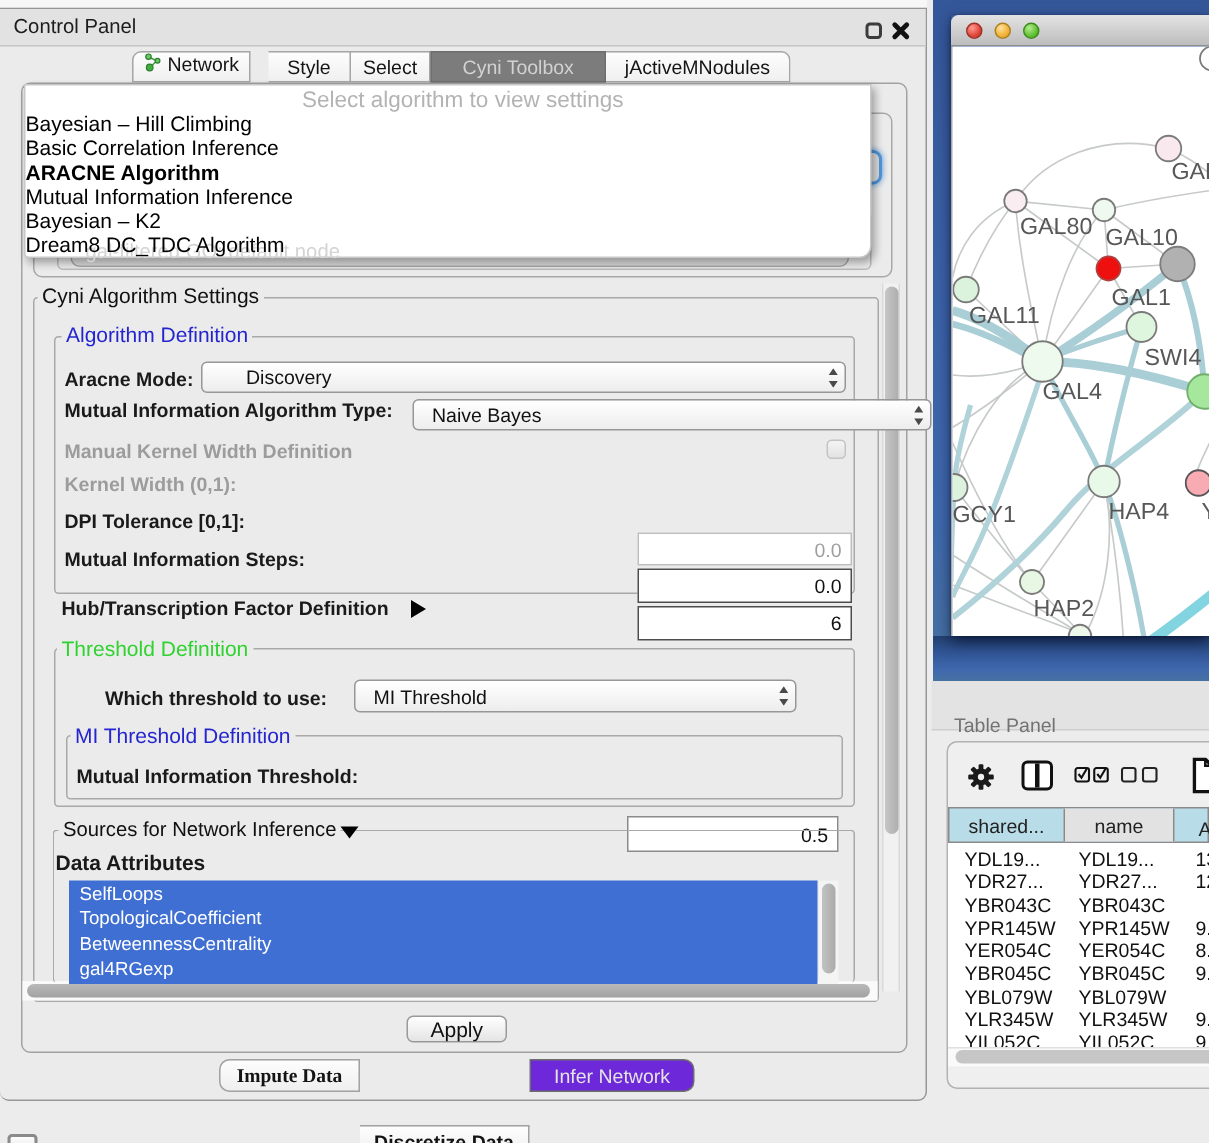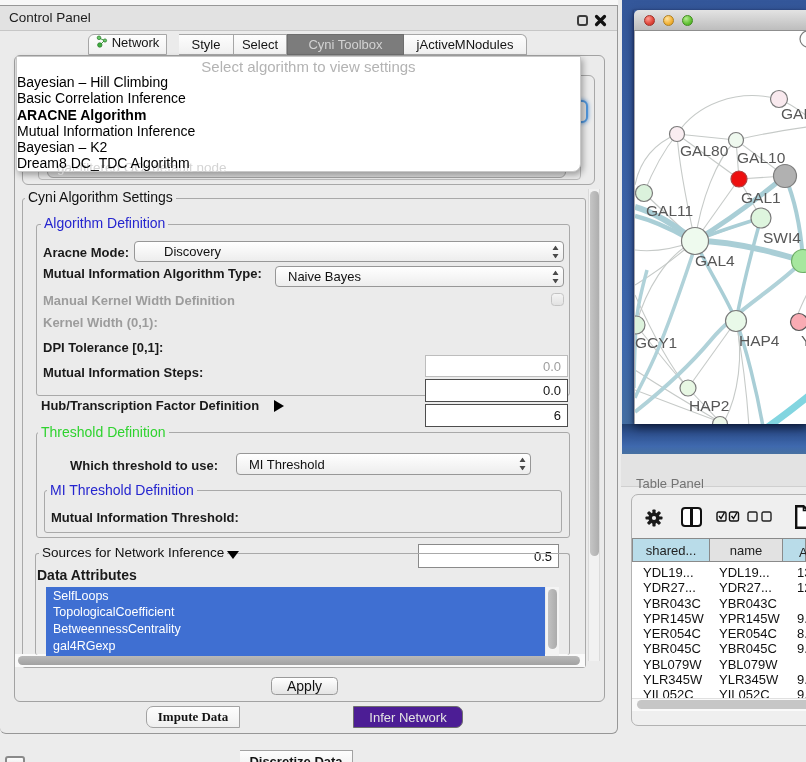--- a/index.html
+++ b/index.html
@@ -185,21 +185,21 @@
   background:linear-gradient(#b9b9b9,#a2a2a2);"></div>
 
 <div class="fs" style="left:36px; top:224px; width:534px; height:172px;"></div>
 <div class="fslbl" style="left:41px; top:215px; color:#2525cf;">Algorithm Definition</div>
 <div class="lbl abs" style="left:43px; top:245px;">Aracne Mode:</div>
 <div class="combo" style="left:134px; top:241px; width:430px; height:21px; padding-left:29px;">Discovery
   <svg class="carr" viewBox="0 0 7 13">
       <path d="M3.5,0 L6.5,4.5 L0.5,4.5 Z M3.5,13 L6.5,8.5 L0.5,8.5 Z" fill="#4a4a4a"></path>
     </svg></div>
 <div class="lbl abs" style="left:43px; top:266px;">Mutual Information Algorithm Type:</div>
-<div class="combo" style="left:275px; top:266px; width:289px; height:21px; padding-left:12px;">Naive Bayes
+<div class="combo" style="left:275px; top:266px; width:346px; height:21px; padding-left:12px;">Naive Bayes
   <svg class="carr" viewBox="0 0 7 13">
       <path d="M3.5,0 L6.5,4.5 L0.5,4.5 Z M3.5,13 L6.5,8.5 L0.5,8.5 Z" fill="#4a4a4a"></path>
     </svg></div>
 <div class="glbl abs" style="left:43px; top:293px;">Manual Kernel Width Definition</div>
 <div class="abs" style="left:551px; top:293px; width:13px; height:13px; border:1px solid #c3c3c3; border-radius:3.5px;
   background:linear-gradient(#f4f4f4,#e2e2e2);"></div>
 <div class="glbl abs" style="left:43px; top:315px;">Kernel Width (0,1):</div>
 <div class="field" style="left:425px; top:315px; width:143px; height:22px; border:1px solid #bdbdbd; color:#9e9e9e;">0.0</div>
 <div class="lbl abs" style="left:43px; top:340px;">DPI Tolerance [0,1]:</div>
 <div class="field" style="left:425px; top:339px; width:143px; height:23px; border:1.5px solid #4d4d4d;">0.0</div>
@@ -235,21 +235,21 @@
 <div class="abs" style="left:271px; top:677px; width:67px; height:18px; border:1px solid #9a9a9a; border-radius:4.5px;
   background:linear-gradient(#ffffff,#e4e4e4); display:flex; align-items:center; justify-content:center;
   font-size:14px; color:#111;">Apply</div>
 
 <div class="abs" style="left:146px; top:706px; width:94px; height:22px; background:linear-gradient(#fdfdfd,#efefef);
   border:1px solid #a2a2a2; border-radius:7px 0 0 7px; display:flex; align-items:center; justify-content:center;
   font-size:13px; font-weight:bold; color:#141414;font-family:Liberation Serif, serif;">Impute Data</div>
 <div class="abs" style="left:240px; top:706px; width:113px; height:22px; background:linear-gradient(#fdfdfd,#efefef);
   border:1px solid #a2a2a2; border-left:none; display:flex; align-items:center; justify-content:center;
   font-size:13px; font-weight:bold; color:#141414;margin-top:44px;">Discretize Data</div>
-<div class="abs" style="left:353px; top:706px; width:110px; height:22px; background:#4c1d95;
+<div class="abs" style="left:353px; top:706px; width:110px; height:22px; background:#6d28d9;
   border:1px solid #6e6e6e; border-radius:0 7px 7px 0; display:flex; align-items:center; justify-content:center;
   font-size:13px; color:#e4e4e4;">Infer Network</div>
 
 <div class="abs" style="left:5px; top:756px; width:20px; height:16px; border:2px solid #8a8a8a; border-radius:3px;
   background:linear-gradient(#fdfdfd,#dddddd);"></div>
 
 <svg class="abs" style="left:645px; top:509px;" width="18" height="18" viewBox="0 0 18 18">
   <g fill="#1a1a1a">
     <circle cx="9" cy="9" r="5.6"></circle>
     <g>

